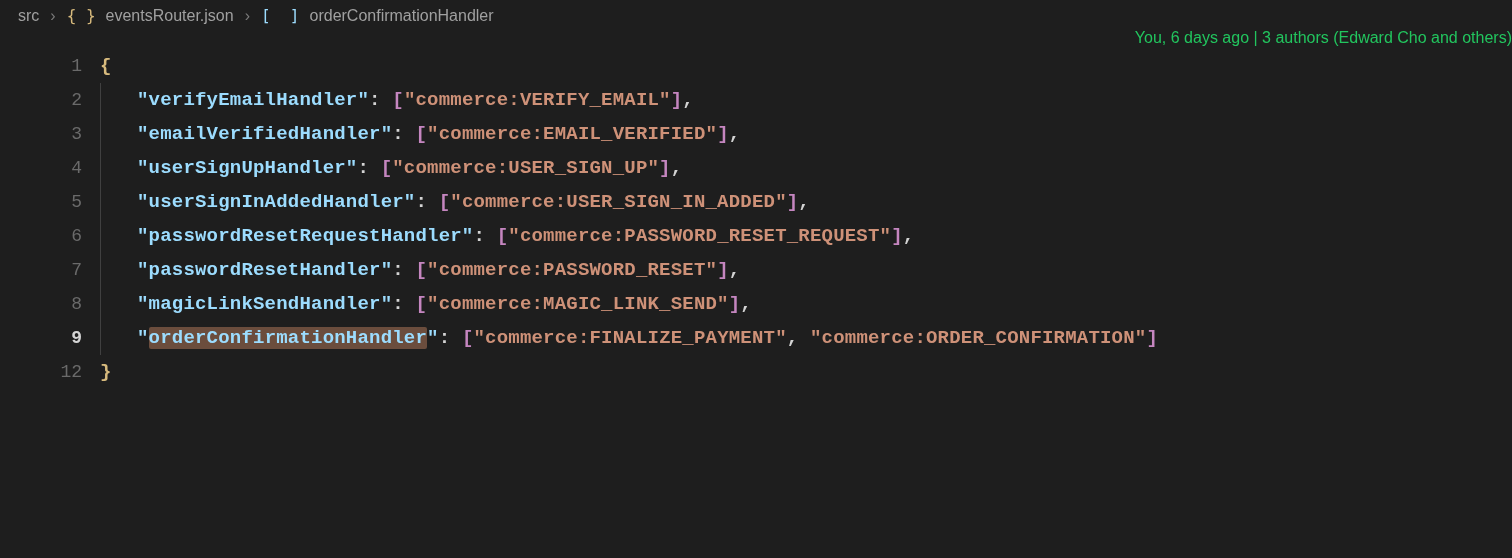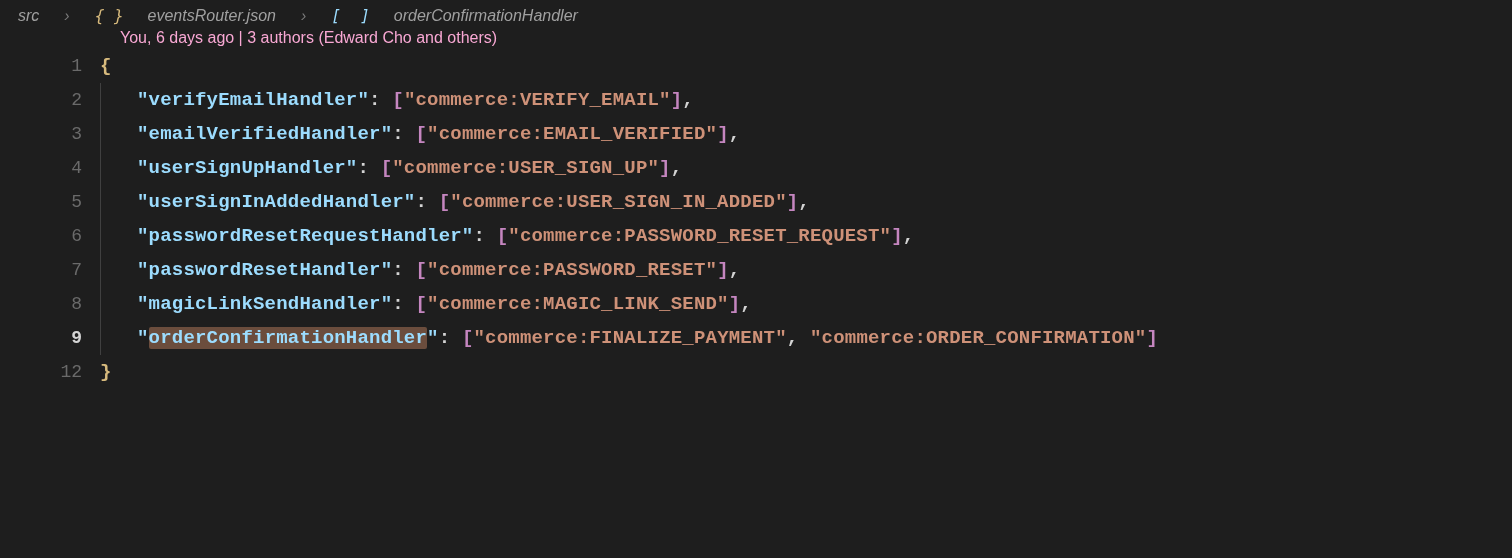--- a/index.html
+++ b/index.html
@@ -12,31 +12,31 @@
       height: 558px;
       overflow: hidden;
     }
     .breadcrumbs {
       display: flex;
       align-items: center;
       padding: 6px 10px 4px 18px;
       font-size: 16px;
       color: #a0a0a0;
       font-family: -apple-system, "Segoe UI", sans-serif;
-      gap: 24px;
-      font-style: italic;
+      gap: 10px;
     }
     .chev { color: #7a7a7a; margin: 0 1px; }
     .braces-icon { color: #d7ba7d; font-family: Menlo, monospace; font-weight: 400; }
     .array-icon { color: #9cdcfe; font-family: Menlo, monospace; font-weight: 400; }
     .gitlens {
       padding: 0 0 2px 120px;
-      color: #f9a8d4;
+      color: #22c55e;
       font-size: 16px;
       font-family: -apple-system, "Segoe UI", sans-serif;
+      text-align: right;
     }
     .editor {
       display: flex;
       align-items: stretch;
     }
     .gutter {
       width: 100px;
       padding-right: 18px;
       text-align: right;
       color: #6a6a6a;

